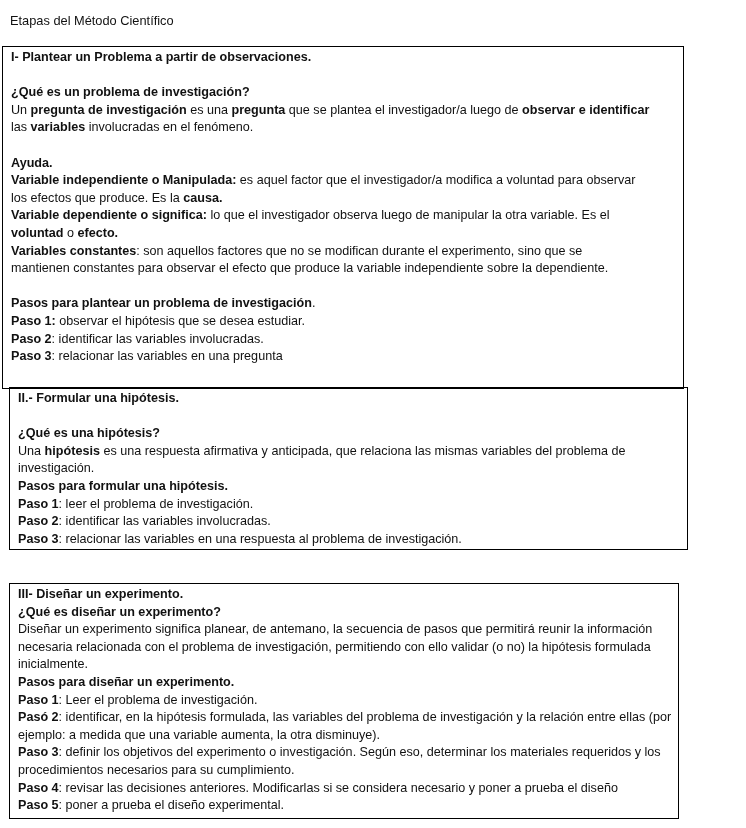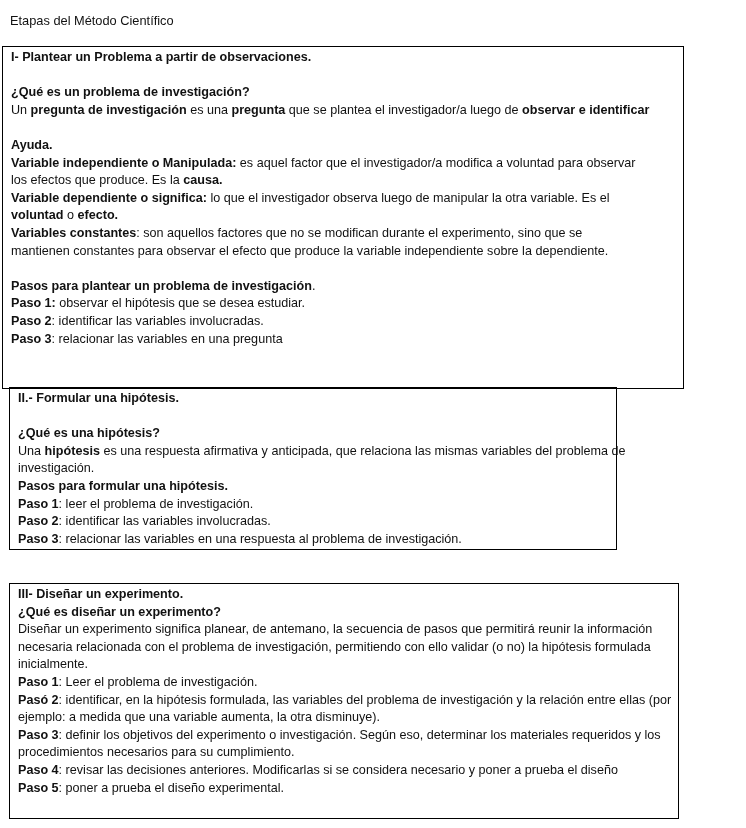--- a/index.html
+++ b/index.html
@@ -10,37 +10,40 @@
     }
     .doc-title {
       position: absolute; left: 10px; top: 12px;
       font-weight: normal; font-size: 12.8px;
     }
     .box {
       position: absolute; border: 1.5px solid #000; box-sizing: border-box;
       padding: 2px 8px 0 8px;
     }
     #box1 { left: 2px; top: 46px; width: 682px; height: 343px; }
-    #box2 { left: 9px; top: 387px; width: 608px; height: 163px; border-top-width: 1.5px; }
+    #box2 { left: 9px; top: 387px; width: 679px; height: 163px; border-top-width: 1.5px; }
     #box3 { left: 9px; top: 583px; width: 670px; height: 236px; }
     .line { white-space: nowrap; min-height: 17.6px; }
     b { font-weight: bold; }
     .blank { height: 17.6px; }
   </style>
 </head>
 <body>
 
 <div class="doc-title">Etapas del Método Científico</div>
 
 <div class="box" id="box1">
   <div class="line"><b>I- Plantear un Problema a partir de observaciones.</b></div>
   <div class="blank"></div>
   <div class="line"><b>¿Qué es un problema de investigación?</b></div>
   <div class="line">
     <span>Un </span><b>pregunta de investigación</b><span> es una </span><b>pregunta</b><span> que se plantea el investigador/a luego de </span><b>observar e identificar</b>
+  </div>
+  <div class="line">
+    <span>las </span><b>variables</b><span> involucradas en el fenómeno.</span>
   </div>
   <div class="blank"></div>
   <div class="line"><b>Ayuda.</b></div>
   <div class="line">
     <b>Variable independiente o Manipulada:</b><span> es aquel factor que el investigador/a modifica a voluntad para observar</span>
   </div>
   <div class="line">
     <span>los efectos que produce. Es la </span><b>causa.</b>
   </div>
   <div class="line">
@@ -77,20 +80,21 @@
   <div class="line"><b>Paso 2</b><span>: identificar las variables involucradas.</span></div>
   <div class="line"><b>Paso 3</b><span>: relacionar las variables en una respuesta al problema de investigación.</span></div>
 </div>
 
 <div class="box" id="box3">
   <div class="line"><b>III- Diseñar un experimento.</b></div>
   <div class="line"><b>¿Qué es diseñar un experimento?</b></div>
   <div class="line">Diseñar un experimento significa planear, de antemano, la secuencia de pasos que permitirá reunir la información</div>
   <div class="line">necesaria relacionada con el problema de investigación, permitiendo con ello validar (o no) la hipótesis formulada</div>
   <div class="line">inicialmente.</div>
+  <div class="line"><b>Pasos para diseñar un experimento.</b></div>
   <div class="line"><b>Paso 1</b><span>: Leer el problema de investigación.</span></div>
   <div class="line"><b>Pasó 2</b><span>: identificar, en la hipótesis formulada, las variables del problema de investigación y la relación entre ellas (por</span></div>
   <div class="line">ejemplo: a medida que una variable aumenta, la otra disminuye).</div>
   <div class="line"><b>Paso 3</b><span>: definir los objetivos del experimento o investigación. Según eso, determinar los materiales requeridos y los</span></div>
   <div class="line">procedimientos necesarios para su cumplimiento.</div>
   <div class="line"><b>Paso 4</b><span>: revisar las decisiones anteriores. Modificarlas si se considera necesario y poner a prueba el diseño</span></div>
   <div class="line"><b>Paso 5</b><span>: poner a prueba el diseño experimental.</span></div>
 </div>
 
 </body></html>

